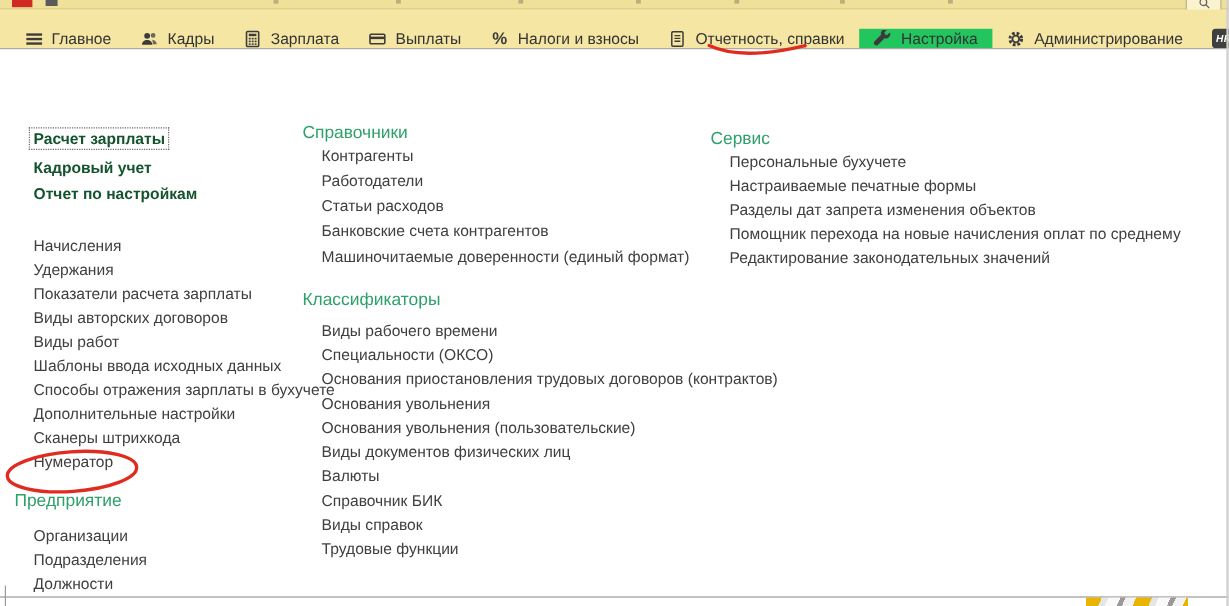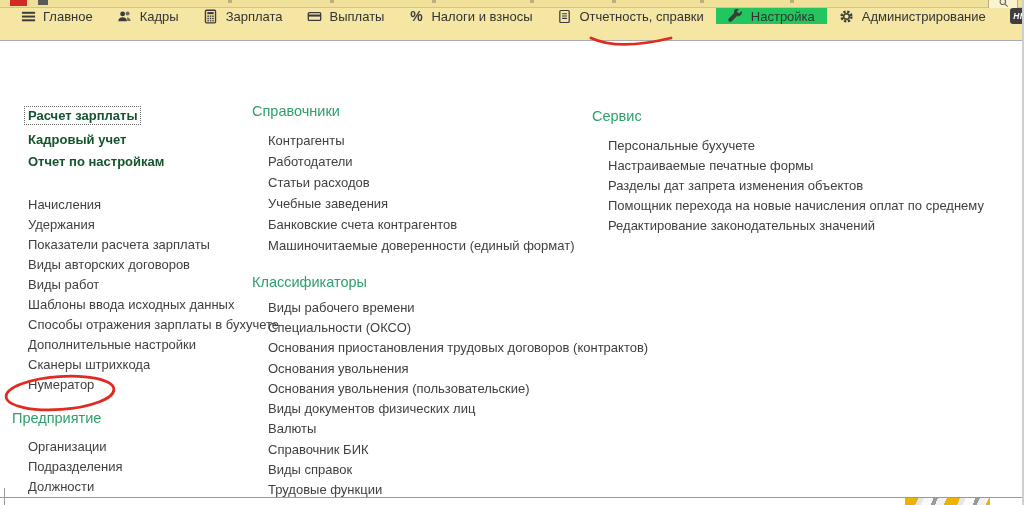--- a/index.html
+++ b/index.html
@@ -11,21 +11,21 @@
   .title-sliver { position:absolute; left:0; top:0; width:1024px; height:8px;
     background:#f0e09a; border-bottom:1px solid #d6c57f; }
   .frag { position:absolute; top:0; }
   .frag-red { left:10px; width:17px; height:6px; background:#cf2b24; }
   .frag-dark { left:38px; width:10px; height:5px; background:#5a5a5a; }
   .frag-dash { height:3px; width:4px; background:#a39b6e; opacity:.7; }
 
   
   .menubar { position:absolute; left:0; top:8px; width:1024px; height:33px;
     background:#f5e6a4; border-bottom:1px solid #ababab;
-    display:flex; align-items:flex-start; padding-left:8px; }
+    display:flex; align-items:flex-end; padding-left:8px; }
   .menu-item { display:flex; align-items:center; gap:7px; padding:0 12px;
     font-size:13px; color:#333; cursor:pointer; white-space:nowrap; }
   .menu-item.active { background:#22c55e; }
   .mi { width:16px; height:16px; display:inline-flex; align-items:center; justify-content:center; flex:0 0 auto; }
   .mi svg { width:15px; height:15px; display:block; }
   .glyph { font-size:14px; font-weight:bold; color:#3b3b3b; line-height:1; }
   .hr-logo { width:20px; height:16px; background:#3f3f3f; color:#fff; border-radius:3px;
     font-size:8.5px; font-weight:bold; font-style:italic; display:flex; align-items:center;
     justify-content:center; letter-spacing:.3px; }
 
@@ -47,21 +47,21 @@
   .focus-dotted { border:1px dotted #6b6b6b; padding:1px 3px; margin-left:12px; }
 
   .green-header { color:#2ea06a; font-size:14.5px; cursor:pointer; }
   .links { list-style:none; }
   .links li { height:20px; display:flex; align-items:center; cursor:pointer;
     padding-left:16px; white-space:nowrap; }
   .links.s21 li { height:21px; }
   .links.s203 li { height:20.3px; }
   .gap-top-18 { margin-top:18px; }
   .gap-top-16 { margin-top:16px; }
-  .gap-top-11 { margin-top:11px; }
+  .gap-top-11 { }
   .gap-top-10 { margin-top:10px; }
   .gap-top-7  { margin-top:7px; }
 
   
   .anno { position:absolute; z-index:9; pointer-events:none; }
   .anno-underline { left:588px; top:33px; width:86px; height:16px; }
   .anno-ellipse { left:2px; top:371px; width:118px; height:44px; }
 
   
   .bottom-strip { position:absolute; left:0; top:498px; width:1024px; height:7px;
@@ -224,21 +224,20 @@
       </ul>
   </div>
 
   <div class="col col-mid">
     <div class="green-header">Справочники</div>
     <ul class="links s21 gap-top-11">
 
     <li class="link">Контрагенты</li>
         <li class="link">Работодатели</li>
         <li class="link">Статьи расходов</li>
-        <li class="link">Учебные заведения</li>
         <li class="link">Банковские счета контрагентов</li>
         <li class="link">Машиночитаемые доверенности (единый формат)</li>
       </ul>
 
     <div class="green-header gap-top-18">Классификаторы</div>
     <ul class="links s203 gap-top-7">
 
     <li class="link">Виды рабочего времени</li>
         <li class="link">Специальности (ОКСО)</li>
         <li class="link">Основания приостановления трудовых договоров (контрактов)</li>

